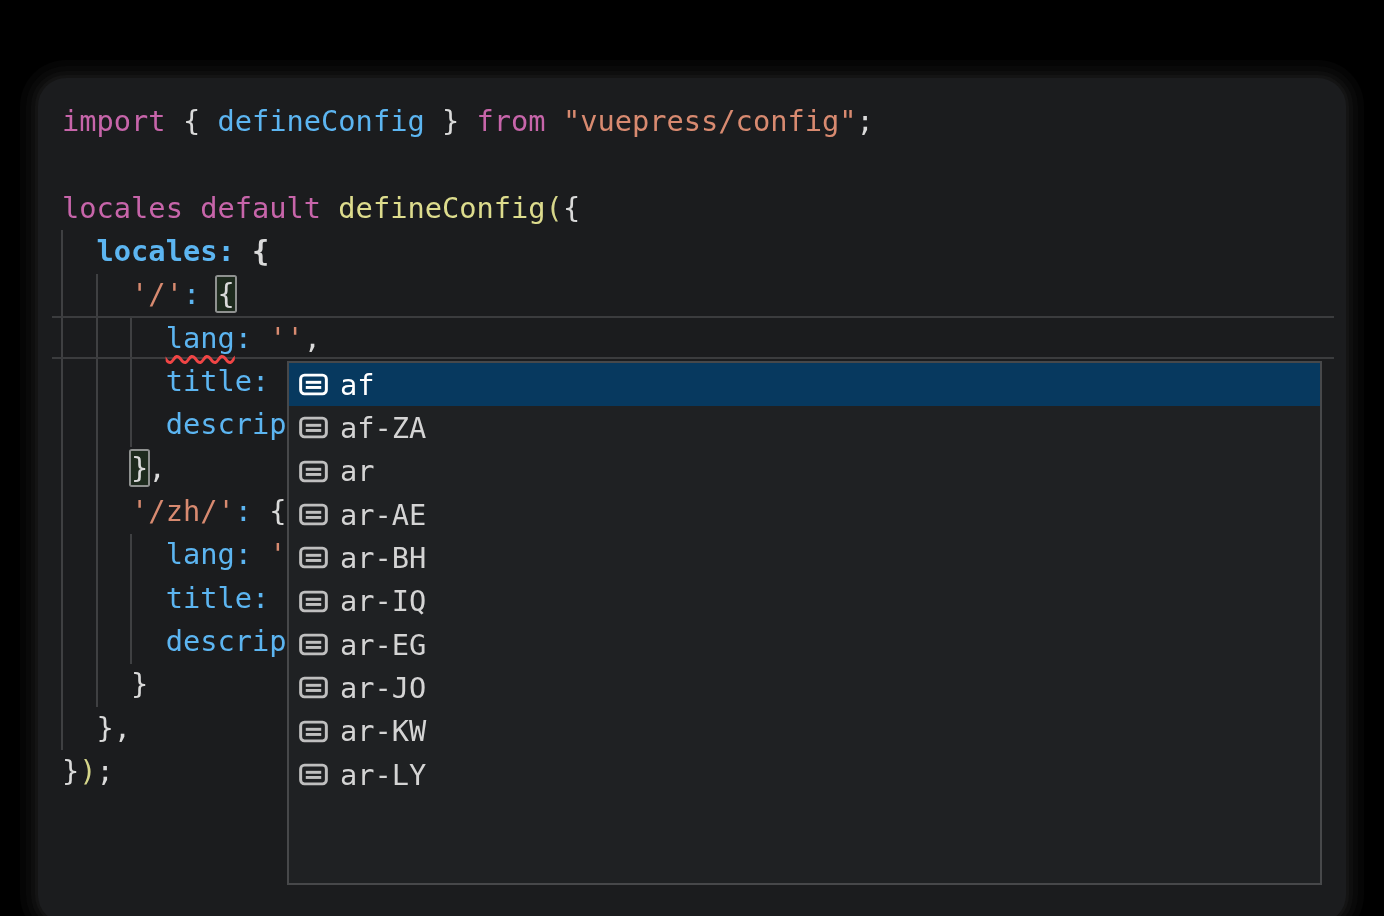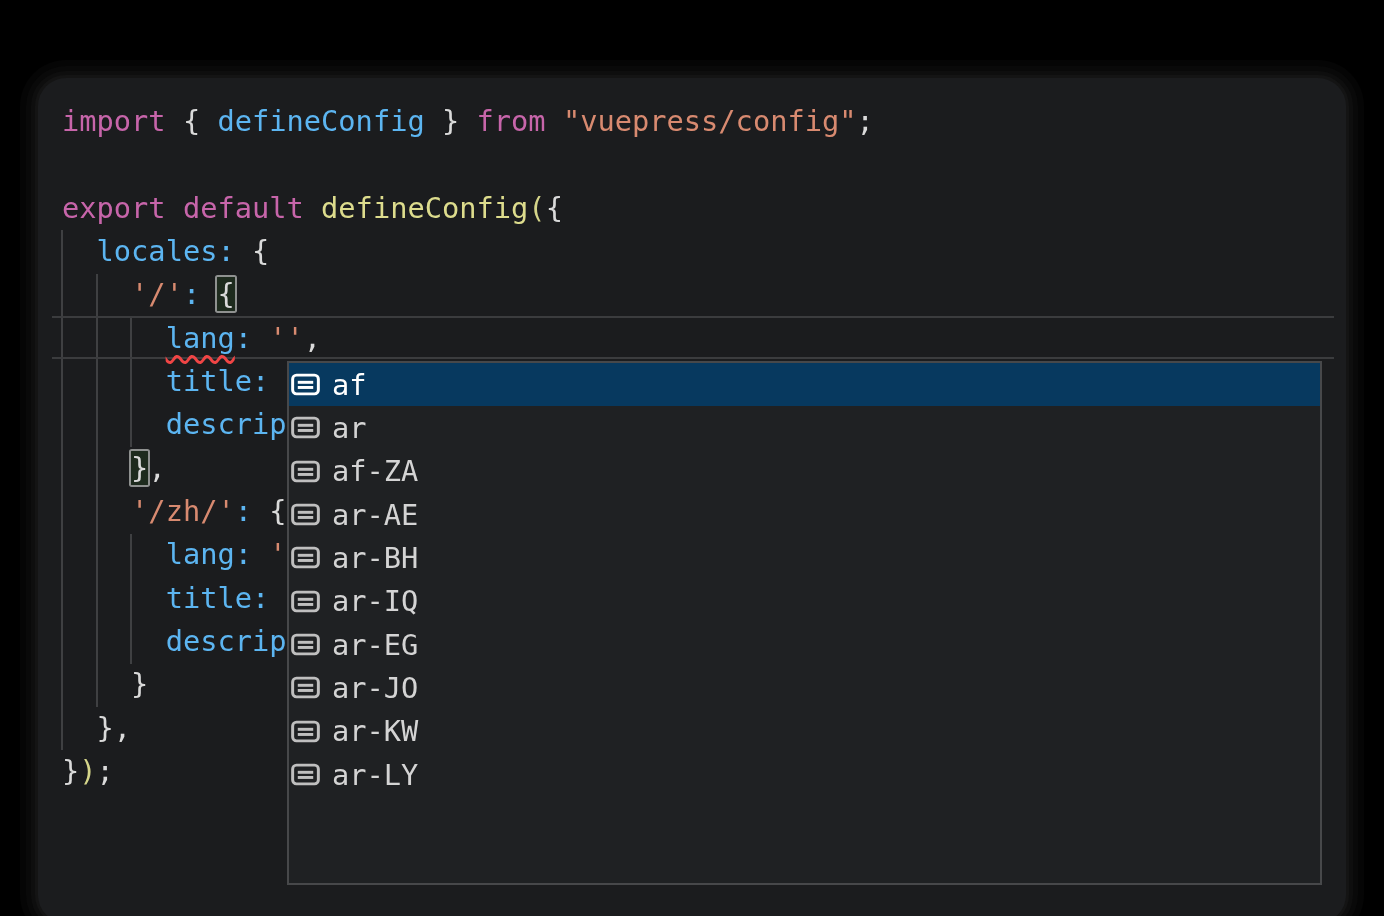--- a/index.html
+++ b/index.html
@@ -22,21 +22,21 @@
   .tok-punct{color:var(--punct,#dadada);}
   .tok-paren{color:var(--paren,#d5d58a);}
   .bracket-match{background:var(--bracket_match_bg,#1e2b1e);
                  box-shadow:0 0 0 2px var(--bracket_match_border,#8f9190);border-radius:1px;}
   .squiggle{text-decoration:underline wavy var(--error,#f14545);
             text-decoration-thickness:2.5px;text-underline-offset:7px;
             text-decoration-skip-ink:none;}
   .suggest-widget{position:absolute;left:249px;top:283px;width:1035px;height:524px;
                   box-sizing:border-box;background:var(--suggest_bg,#1f2123);
                   border:2px solid var(--suggest_border,#47484a);z-index:5;}
-  .suggest-row{display:flex;align-items:center;height:43.33px;
+  .suggest-row{display:flex;align-items:center;height:43.33px;padding-left:8px;
                font-size:28.7px;color:var(--suggest_text,#d4d4d4);cursor:default;}
   .suggest-row.selected{background:var(--suggest_selected_bg,#07395f);
                         color:var(--suggest_selected_text,#ffffff);}
   .sym{display:flex;align-items:center;justify-content:center;width:32px;height:30px;
        margin-right:11px;color:var(--icon,#bfbfbf);flex:0 0 auto;}
   .suggest-row.selected .sym{color:var(--icon_selected,#ffffff);}
   .suggest-label{white-space:pre;}
 </style>
 </head>
 <body>
@@ -45,22 +45,22 @@
   <div class="window">
     <div class="editor" id="editor">
         <div class="indent-guide" style="left: 23px; top: 152px; height: 520px;"></div>
         <div class="indent-guide" style="left: 57.6px; top: 195.6px; height: 433px;"></div>
         <div class="indent-guide" style="left: 92.2px; top: 239px; height: 130px;"></div>
         <div class="indent-guide" style="left: 92.2px; top: 455.6px; height: 130px;"></div>
         <div class="line-hl" style="top: 238px;"></div>
         <div class="line-hl" style="top: 279px;"></div>
         <div class="code-line" style="top: 22px;"><span class="tok-keyword">import </span><span class="tok-punct">{ </span><span class="tok-property">defineConfig</span><span class="tok-punct"> } </span><span class="tok-keyword">from </span><span class="tok-string">"vuepress/config"</span><span class="tok-punct">;</span></div>
         <div class="code-line" style="top: 65.333px;"></div>
-        <div class="code-line" style="top: 108.666px;"><span class="tok-keyword">export default </span><span class="tok-function">defineConfig</span><span class="tok-paren">(</span><span class="tok-punct">{</span></div>
-        <div class="code-line" style="top: 151.999px;"><span class="tok-punct">  </span><span class="tok-property">locales:</span><span class="tok-punct"> </span><span class="tok-punct">{</span></div>
+        <div class="code-line" style="top: 108.666px;"><span class="tok-keyword">locales default </span><span class="tok-function">defineConfig</span><span class="tok-paren">(</span><span class="tok-punct">{</span></div>
+        <div class="code-line" style="top: 151.999px; font-weight: bold;"><span class="tok-punct">  </span><span class="tok-property">locales:</span><span class="tok-punct"> </span><span class="tok-punct">{</span></div>
         <div class="code-line" style="top: 195.332px;"><span class="tok-punct">    </span><span class="tok-string">'/'</span><span class="tok-property">:</span><span class="tok-punct"> </span><span class="tok-punct bracket-match">{</span></div>
         <div class="code-line" style="top: 238.665px; text-align: right;"><span class="tok-punct">      </span><span class="tok-property squiggle">lang</span><span class="tok-property">:</span><span class="tok-punct"> </span><span class="tok-string">''</span><span class="tok-punct">,</span></div>
         <div class="code-line" style="top: 281.998px;"><span class="tok-punct">      </span><span class="tok-property">title:</span><span class="tok-punct"> </span></div>
         <div class="code-line" style="top: 325.331px;"><span class="tok-punct">      </span><span class="tok-property">descrip</span></div>
         <div class="code-line" style="top: 368.664px;"><span class="tok-punct">    </span><span class="tok-punct bracket-match">}</span><span class="tok-punct">,</span></div>
         <div class="code-line" style="top: 411.997px; text-align: right;"><span class="tok-punct">    </span><span class="tok-string">'/zh/'</span><span class="tok-property">:</span><span class="tok-punct"> </span><span class="tok-punct">{</span></div>
         <div class="code-line" style="top: 455.33px;"><span class="tok-punct">      </span><span class="tok-property">lang:</span><span class="tok-punct"> </span><span class="tok-string">'</span></div>
         <div class="code-line" style="top: 498.663px;"><span class="tok-punct">      </span><span class="tok-property">title:</span><span class="tok-punct"> </span></div>
         <div class="code-line" style="top: 541.996px;"><span class="tok-punct">      </span><span class="tok-property">descrip</span></div>
         <div class="code-line" style="top: 585.329px;"><span class="tok-punct">    </span><span class="tok-punct">}</span></div>
@@ -79,31 +79,31 @@
           <span class="suggest-label">af</span>
         </div>
         <div class="suggest-row">
           <span class="sym">
             <svg width="31" height="27" viewBox="0 0 24 21" fill="none">
               <rect x="2" y="3.2" width="20" height="14.6" rx="3" stroke="currentColor" stroke-width="2.3"></rect>
               <line x1="6" y1="8.8" x2="18" y2="8.8" stroke="currentColor" stroke-width="2.3"></line>
               <line x1="6" y1="12.8" x2="18" y2="12.8" stroke="currentColor" stroke-width="2.3"></line>
             </svg>
           </span>
-          <span class="suggest-label">ar</span>
+          <span class="suggest-label">af-ZA</span>
         </div>
         <div class="suggest-row">
           <span class="sym">
             <svg width="31" height="27" viewBox="0 0 24 21" fill="none">
               <rect x="2" y="3.2" width="20" height="14.6" rx="3" stroke="currentColor" stroke-width="2.3"></rect>
               <line x1="6" y1="8.8" x2="18" y2="8.8" stroke="currentColor" stroke-width="2.3"></line>
               <line x1="6" y1="12.8" x2="18" y2="12.8" stroke="currentColor" stroke-width="2.3"></line>
             </svg>
           </span>
-          <span class="suggest-label">af-ZA</span>
+          <span class="suggest-label">ar</span>
         </div>
         <div class="suggest-row">
           <span class="sym">
             <svg width="31" height="27" viewBox="0 0 24 21" fill="none">
               <rect x="2" y="3.2" width="20" height="14.6" rx="3" stroke="currentColor" stroke-width="2.3"></rect>
               <line x1="6" y1="8.8" x2="18" y2="8.8" stroke="currentColor" stroke-width="2.3"></line>
               <line x1="6" y1="12.8" x2="18" y2="12.8" stroke="currentColor" stroke-width="2.3"></line>
             </svg>
           </span>
           <span class="suggest-label">ar-AE</span>

